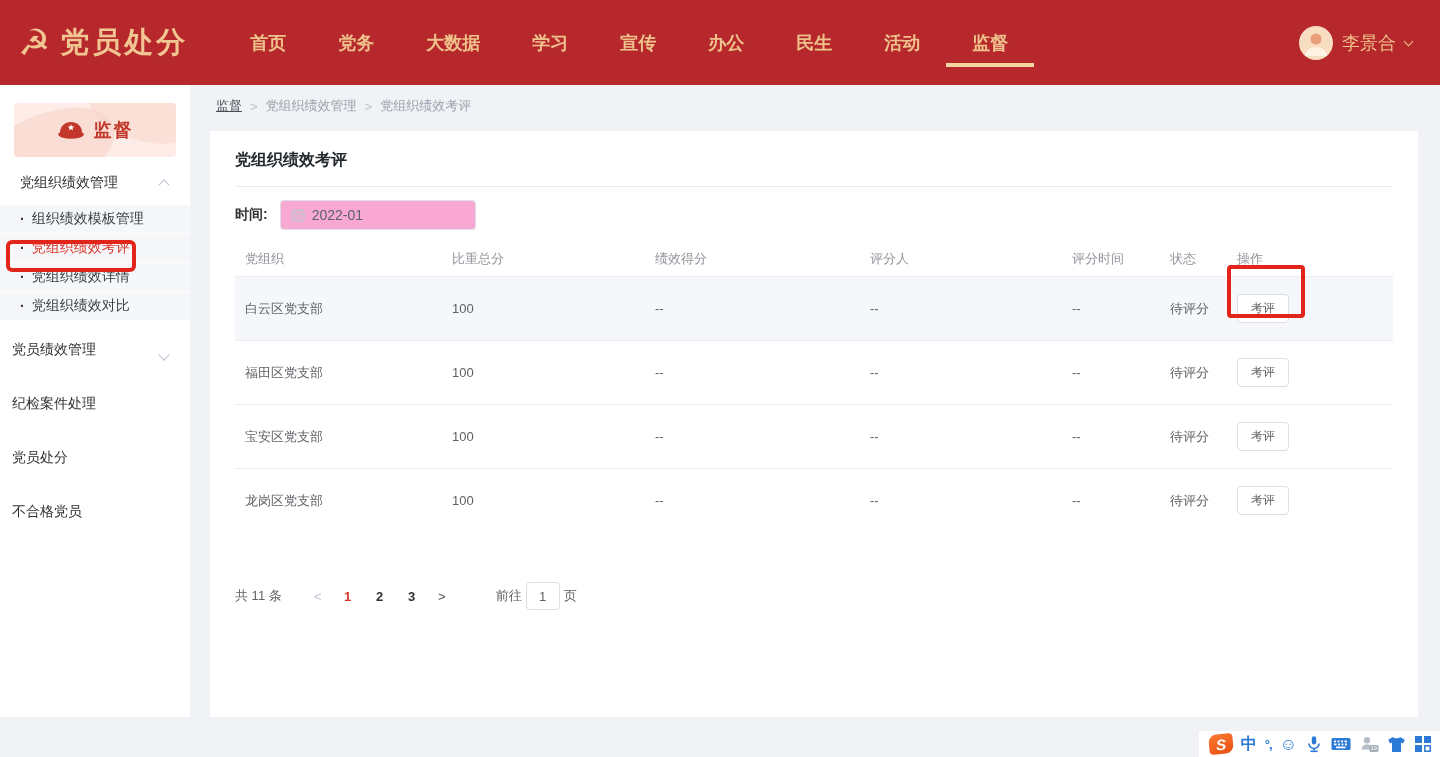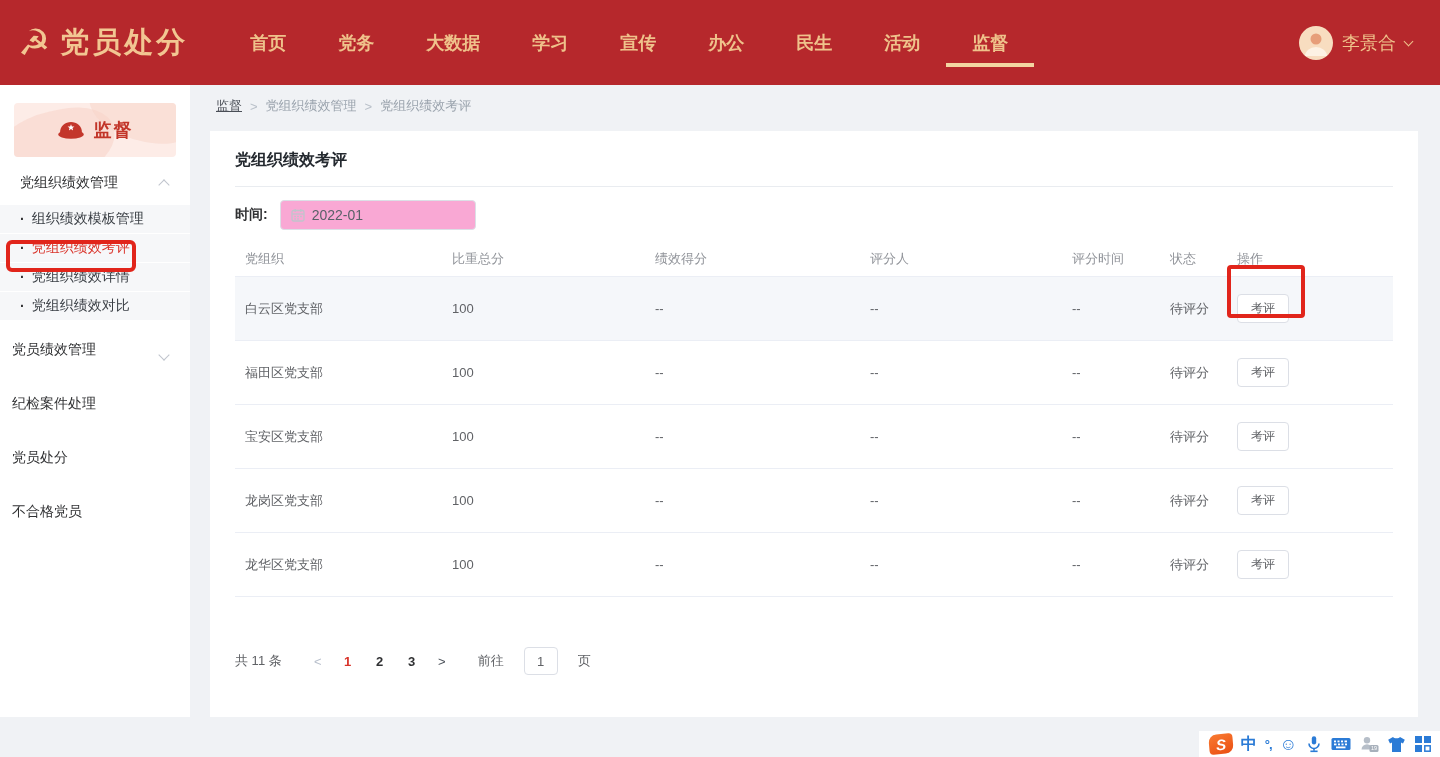--- a/index.html
+++ b/index.html
@@ -58,21 +58,21 @@
   tr.last td { border-bottom:1px solid #ebeef5; }
   .btn-small { padding:5px 13px; font-size:12px; color:#606266; background:#fff; border:1px solid #dcdfe6; border-radius:4px; cursor:pointer; font-family:inherit; }
   
   .pagination { margin-top:50px; display:flex; align-items:center; font-size:13px; color:#606266; }
   .pg-total { margin-right:22px; }
   .pg-arrow { min-width:28px; text-align:center; cursor:pointer; font-size:13px; }
   .pg-prev { color:#b9c0cc; }
   .pg-next { color:#4d535b; }
   .pg-num { min-width:32px; text-align:center; font-weight:bold; color:#303133; cursor:pointer; }
   .pg-num.active { color:#d9342b; }
-  .pg-goto { margin-left:22px; display:flex; align-items:center; gap:20px; }
+  .pg-goto { margin-left:40px; display:flex; align-items:center; gap:4px; }
   .pg-input { width:34px; height:28px; border:1px solid #dcdfe6; border-radius:4px; text-align:center; font-size:13px; color:#606266; outline:none; font-family:inherit; }
   
   .anno { position:absolute; border:4px solid #e1251b; pointer-events:none; z-index:10; }
   .anno-sidebar { left:6px; top:240px; width:130px; height:32px; border-radius:6px; }
   .anno-button { left:1227px; top:265px; width:78px; height:53px; border-radius:4px; }
   
   .ime-tray { position:absolute; right:0; bottom:0; height:26px; background:#fff; display:flex; align-items:center; gap:8px; padding:0 8px 0 10px; z-index:5; }
   .sogou-logo { width:24px; height:20px; background:linear-gradient(160deg,#f97b32,#ea4e11); border-radius:8px 4px 8px 4px; display:flex; align-items:center; justify-content:center; transform:rotate(-5deg); cursor:pointer; }
   .sogou-logo span { color:#fff; font-weight:bold; font-style:italic; font-size:15px; line-height:1; }
   .ime-txt { color:#2b7bd6; font-weight:bold; cursor:pointer; }
@@ -240,29 +240,20 @@
         </tr>
         <tr>
           <td><span>龙岗区党支部</span></td>
           <td><span>100</span></td>
           <td><span>--</span></td>
           <td><span>--</span></td>
           <td><span>--</span></td>
           <td><span>待评分</span></td>
           <td><button class="btn-small">考评</button></td>
         </tr>
-        <tr class="last">
-          <td><span>龙华区党支部</span></td>
-          <td><span>100</span></td>
-          <td><span>--</span></td>
-          <td><span>--</span></td>
-          <td><span>--</span></td>
-          <td><span>待评分</span></td>
-          <td><button class="btn-small">考评</button></td>
-        </tr>
       </tbody>
     </table>
 
     <div class="pagination">
       <span class="pg-total">共 11 条</span>
       <span class="pg-arrow pg-prev">&lt;</span>
       <span class="pg-num active">1</span>
       <span class="pg-num">2</span>
       <span class="pg-num">3</span>
       <span class="pg-arrow pg-next">&gt;</span>

